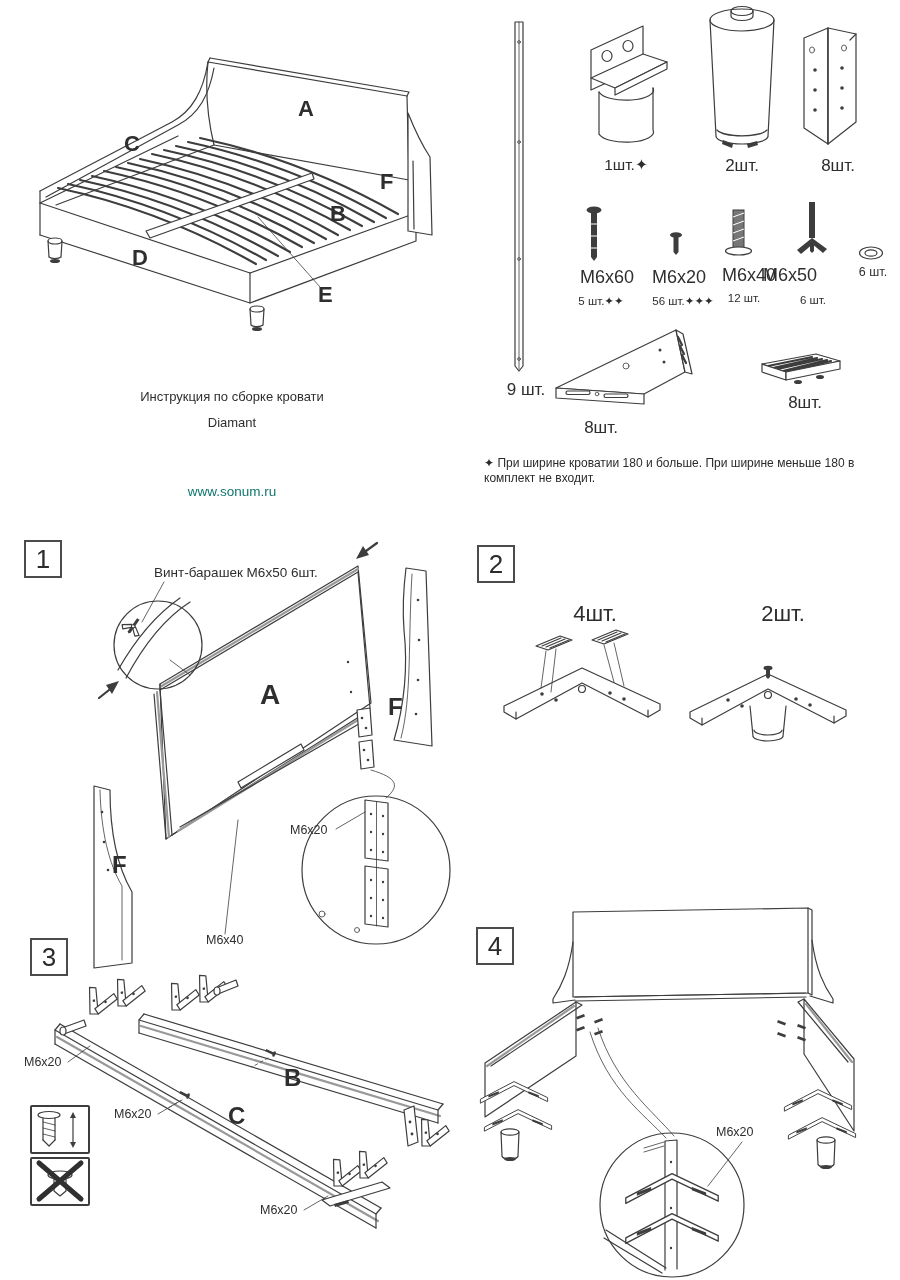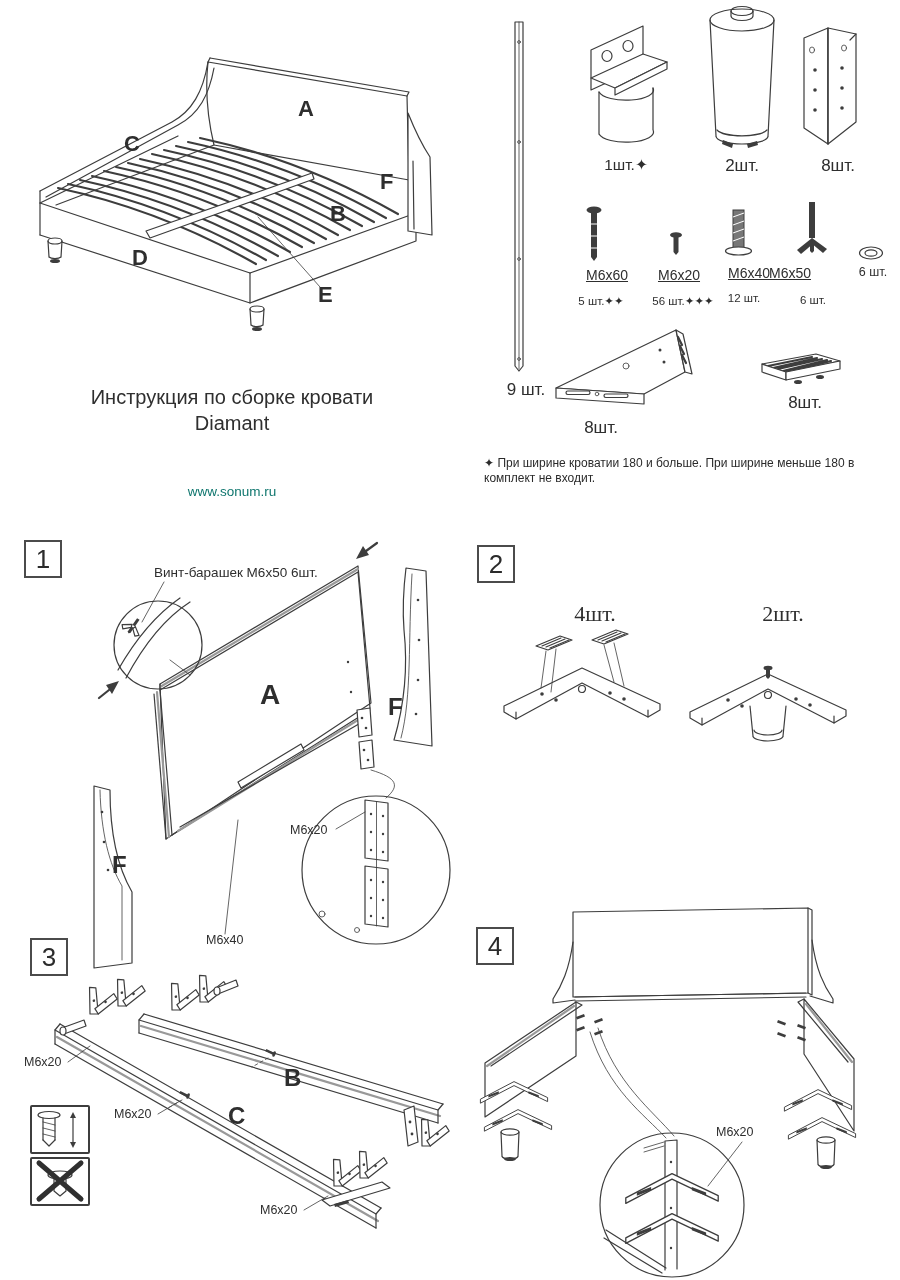--- a/index.html
+++ b/index.html
@@ -15,27 +15,27 @@
   .wht { stroke:#fff; stroke-width:1; fill:none; }
   text { font-family:"Liberation Sans",sans-serif; fill:#2e2e2e; }
   .sl  { font-size:12.5px; }
   .cl  { font-size:13.5px; }
   .bl  { font-size:24px; font-weight:bold; }
   .xl  { font-size:28px; font-weight:bold; }
   .ol  { font-size:22px; font-weight:bold; }
   .cap { position:absolute; transform:translateX(-50%); white-space:nowrap; color:#2e2e2e;text-align:right; }
   .f17 { font-size:17px; }
   .f15 { font-size:15.5px; }
-  .f18 { font-size:14px;text-decoration:underline; }
+  .f18 { font-size:18px; }
   .f11 { font-size:11.5px; }
   .f12 { font-size:12.5px; }
-  .f22 { font-size:22px;font-family:Liberation Serif, serif; }
+  .f22 { font-size:22px; }
   .stepnum { position:absolute; width:38px; height:38px; border:2px solid #4b4b4b; background:#fff;
              display:flex; align-items:center; justify-content:center; font-size:26px; color:#2b2b2b; }
-  .title { position:absolute; left:57px; top:384px; width:350px; text-align:center; font-size:20px; line-height:26px; color:#2f2f2f; }
+  .title { position:absolute; left:57px; top:384px; width:350px; text-align:center; font-size:13px; line-height:26px; color:#2f2f2f; }
   .site  { position:absolute; left:57px; top:484px; width:350px; text-align:center; font-size:13.5px; color:#0f766e; }
   .fns   { position:absolute; left:484px; top:456px; width:412px; font-size:12px; line-height:15px; color:#2a2a2a; }
   .wbox  { position:absolute; width:60px; height:49px; border:2.5px solid #3d3d3d; background:#fff; border-radius:2px; }
 </style>
 </head>
 <body>
 
 <svg class="abs" style="left:18px;top:35px" width="455" height="315" viewBox="0 0 455 315">
 
   <path class="lnw" d="M190,27 L389,61 L391,145 L196,110 C190,85 187,55 190,27 Z"></path>

